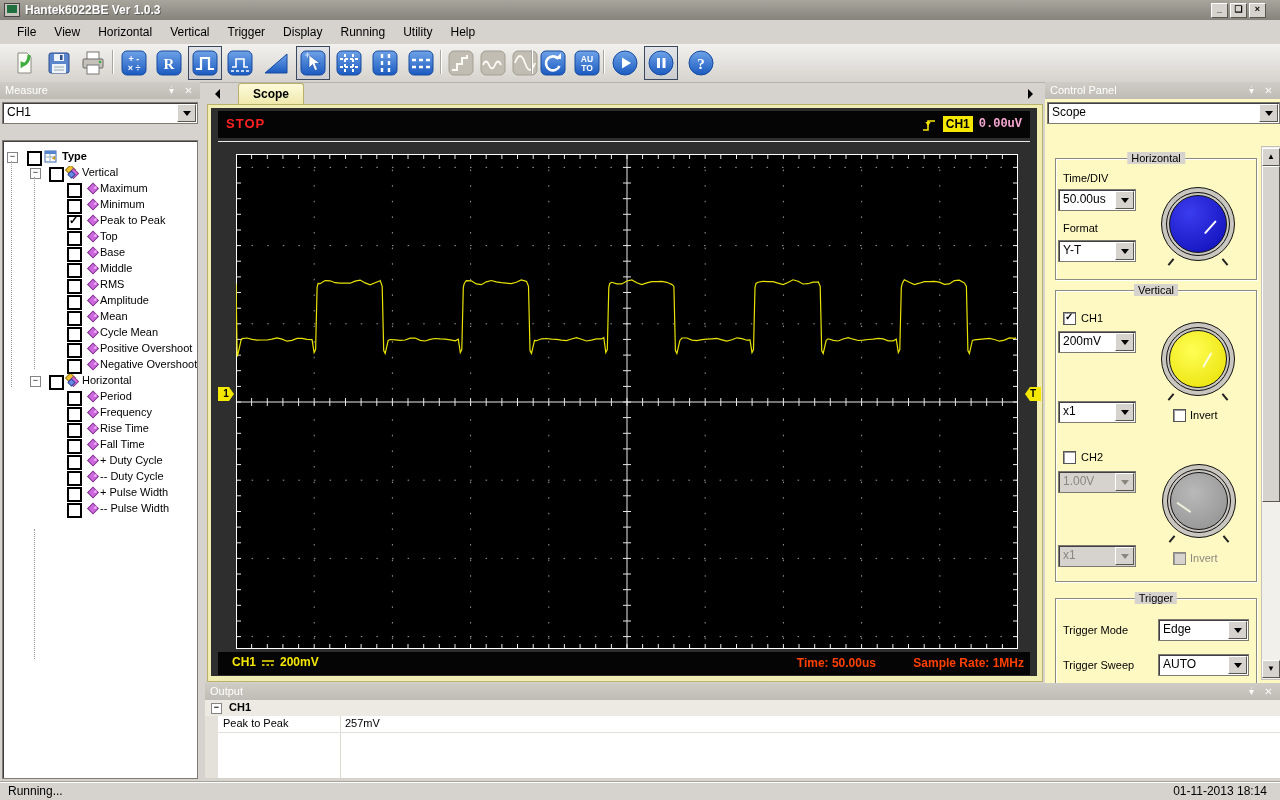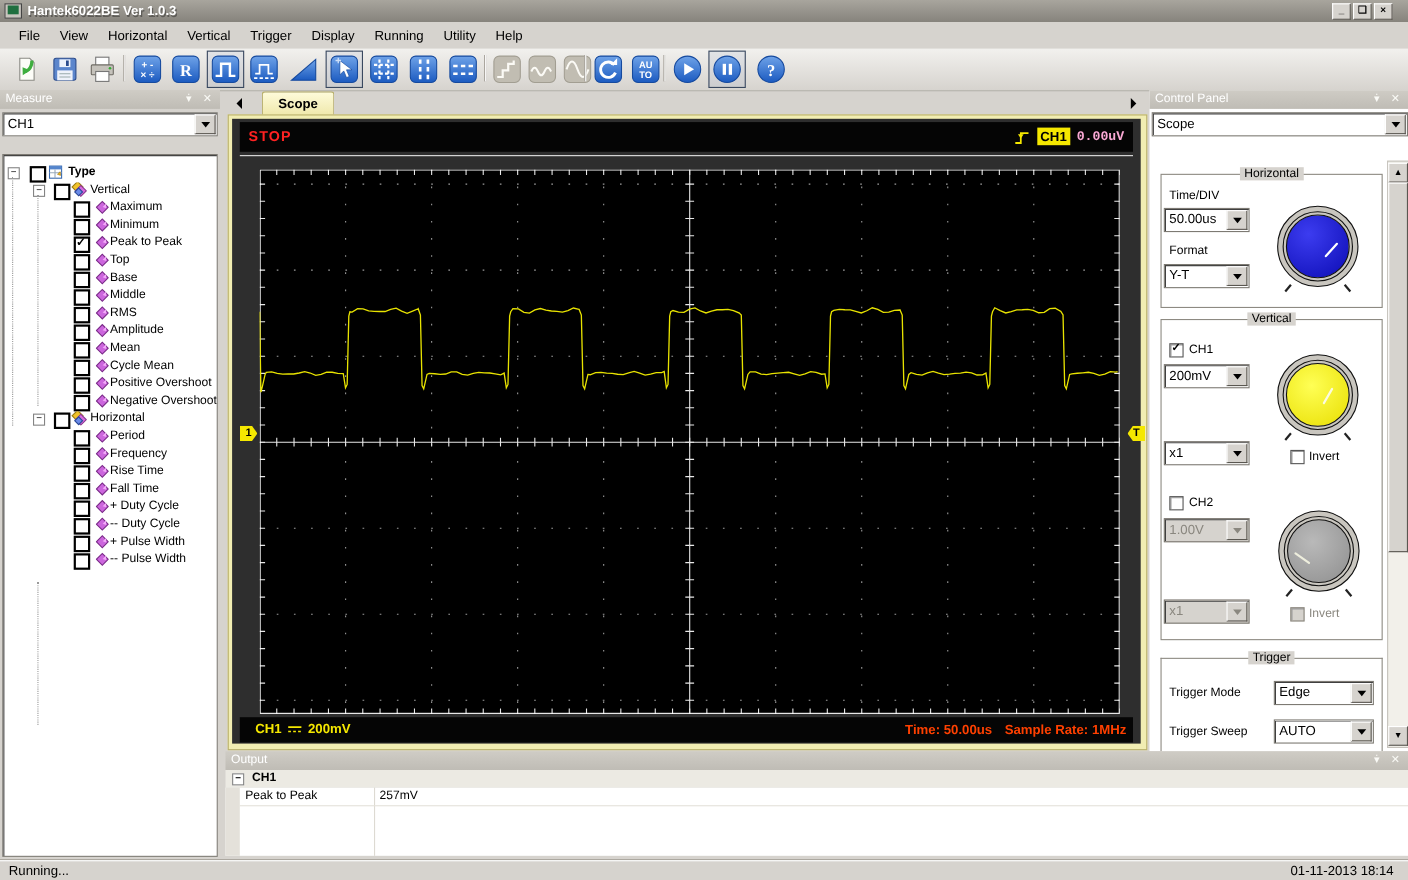--- a/index.html
+++ b/index.html
@@ -58,27 +58,27 @@
   #scope-header{position:absolute;left:7px;top:3px;width:812px;height:27px;background:#050505;}
   #stop-badge{position:absolute;left:8px;top:5px;color:#ff2222;font-weight:bold;font-size:13px;letter-spacing:1px;}
   #trig-readout{position:absolute;right:8px;top:4px;display:flex;align-items:center;}
   #ch1-badge{background:#f5e800;color:#000;font-weight:bold;font-size:12px;padding:1px 3px;margin:0 6px;}
   #trig-value{color:#f9a8d4;font-weight:bold;font-size:12px;font-family:Liberation Mono, monospace;}
   #scope-topline{position:absolute;left:7px;top:33px;width:812px;height:1px;background:#e6e6e6;}
   #graticule{position:absolute;left:25px;top:46px;width:782px;height:495px;background:#000;}
   #scope-footer{position:absolute;left:7px;top:544px;width:812px;height:23px;background:#050505;}
   #ch-footer-badge{position:absolute;left:14px;top:3px;color:#f5e800;font-weight:bold;font-size:12px;display:flex;align-items:center;}
   #footer-right{position:absolute;right:6px;top:4px;font-weight:bold;font-size:12px;color:#ff4000;}
-  #footer-right span{margin-left:8px;}
+  #footer-right span{margin-left:34px;}
   .marker{position:absolute;width:16px;height:14px;background:#f5e800;color:#000;font-weight:bold;font-size:10px;line-height:14px;text-align:center;}
   #ch-marker{left:7px;top:279px;clip-path:polygon(0 0,69% 0,100% 50%,69% 100%,0 100%);}
   #trig-marker{left:814px;top:279px;clip-path:polygon(100% 0,31% 0,0 50%,31% 100%,100% 100%);}
 
   
-  #control-panel{left:1045px;top:82px;width:235px;height:601px;background:#ffffff;}
+  #control-panel{left:1045px;top:82px;width:235px;height:601px;background:#fef9c3;}
   .groupbox{position:absolute;border:1px solid #8d8a82;box-shadow:1px 1px 0 #fff, inset 1px 1px 0 #fff;}
   .gb-label{position:absolute;top:-7px;left:50%;transform:translateX(-50%);background:#d6d3ce;padding:0 4px;font-size:11px;}
   .field-label{position:absolute;font-size:11px;white-space:nowrap;}
   .knob{position:absolute;border-radius:50%;border:1px solid #111;background:#c9c6bf;}
   .knob .ring{position:absolute;left:4px;top:4px;right:4px;bottom:4px;border-radius:50%;border:1px solid #111;}
   .knob .face{position:absolute;left:7px;top:7px;right:7px;bottom:7px;border-radius:50%;border:1px solid #111;}
   .knob .ptr{position:absolute;left:50%;top:50%;width:2px;height:17px;margin-left:-1px;transform-origin:50% 100%;border-radius:1px;}
   .knob .foot{position:absolute;width:2px;height:8px;background:#222;bottom:-6px;}
   .knob .foot.l{left:8px;transform:rotate(40deg);}
   .knob .foot.r{right:8px;transform:rotate(-40deg);}

